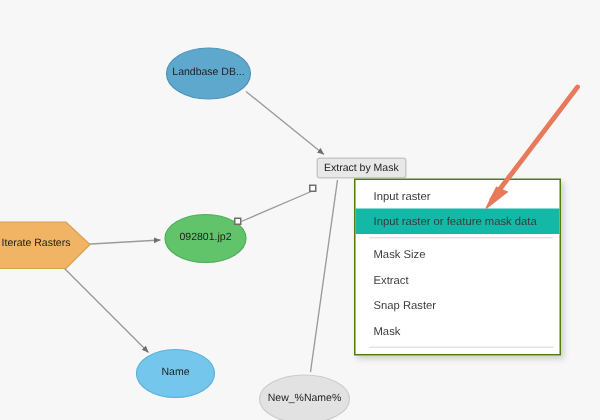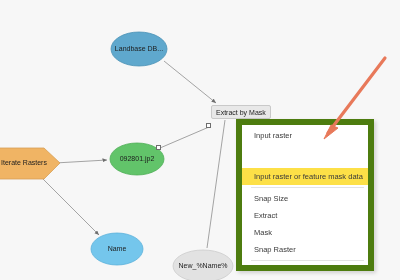--- a/index.html
+++ b/index.html
@@ -29,38 +29,37 @@
     white-space: nowrap;
     pointer-events: none;
   }
   
   #context-menu {
     position: absolute;
     left: 236px;
     top: 119px;
     width: 138px;
     background: #ffffff;
-    border: 6px solid #4d7c0f;
+    border: 1px solid #4d7c0f;
     box-shadow: 2px 2px 4px rgba(0,0,0,0.16);
     padding: 2px 0 2px 0;
     box-sizing: border-box;
   }
   .menu-item {
     position: relative;
     height: 17px;
     line-height: 17px;
     padding-left: 12px;
     font-size: 7.5px;
     color: #3a3a3a;
     white-space: nowrap;
     cursor: default;
   }
   .menu-item.selected {
-    background: #fde047;
-    margin-top: 24px;
+    background: #14b8a6;
   }
   .menu-sep {
     height: 0;
     border-top: 1px solid #e3e3e3;
     margin: 2px 4px 2px 9px;
   }
   
   #extract-box {
     position: absolute;
     left: 211px;
@@ -151,24 +150,24 @@
   <div class="handle" style="left:156px; top:145px;"></div>
   <div class="handle" style="left:206px; top:123px;"></div>
 
   <div id="context-menu">
 
     <div class="menu-item">Input raster</div>
     <div class="menu-item selected">Input raster or feature mask data</div>
 
     <div class="menu-sep"></div>
 
-    <div class="menu-item">Snap Size</div>
+    <div class="menu-item">Mask Size</div>
     <div class="menu-item">Extract</div>
+    <div class="menu-item">Snap Raster</div>
     <div class="menu-item">Mask</div>
-    <div class="menu-item">Snap Raster</div>
 
     <div class="menu-sep"></div>
 
   </div>
 
   <svg id="annotation-arrow" viewBox="0 0 100 90" xmlns="http://www.w3.org/2000/svg">
     <g stroke="#e8795a" fill="#e8795a">
       <line x1="85" y1="3" x2="28" y2="78" stroke-width="3.2" stroke-linecap="round"></line>
       <polygon points="24,84 38,73 31,70" stroke-width="1"></polygon>
     </g>

